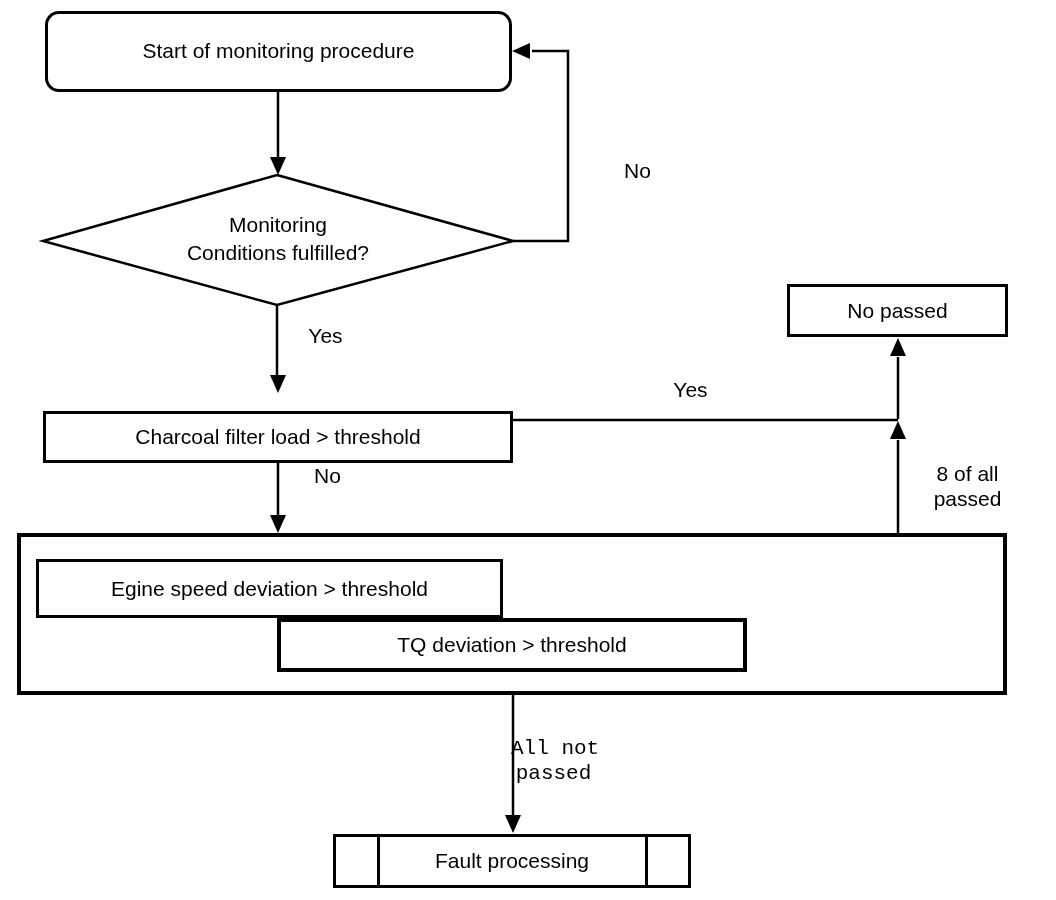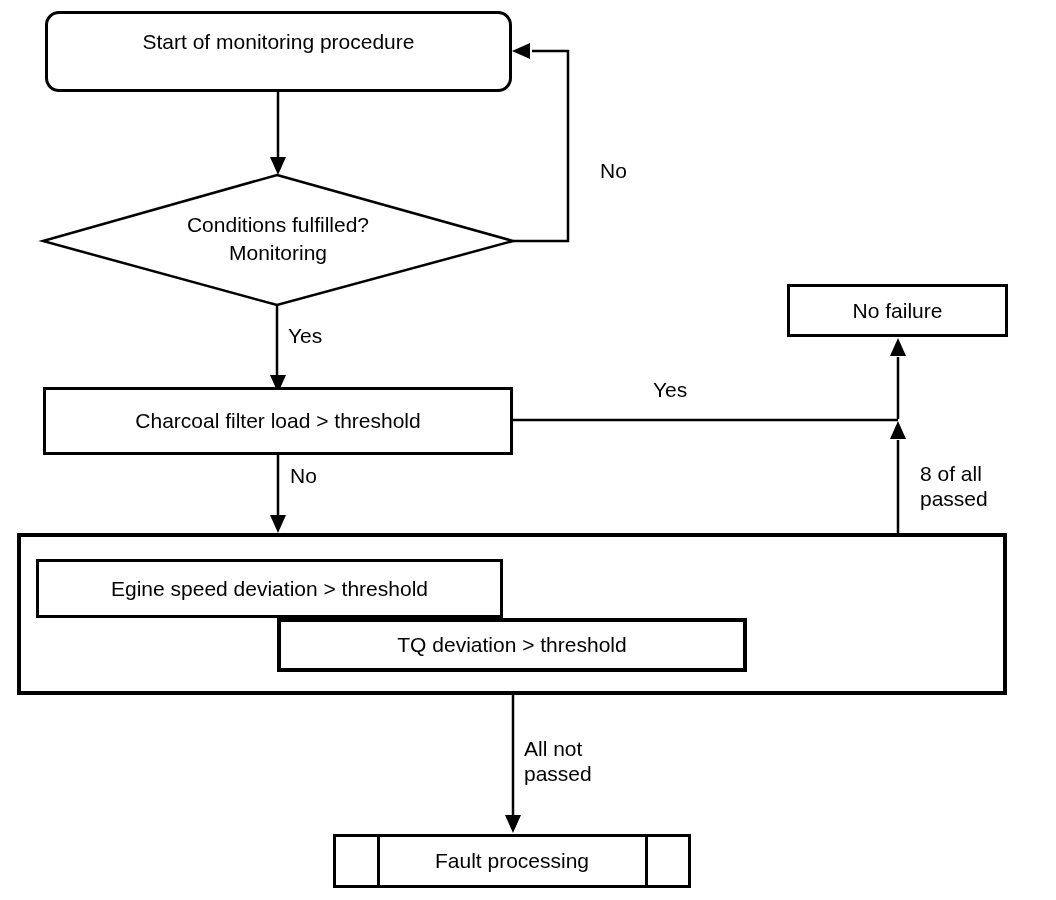--- a/index.html
+++ b/index.html
@@ -36,25 +36,25 @@
     line-height: 1.2;
   }
   .node.thick {
     border-width: 4px;
   }
   .start-node {
     left: 45px; top: 11px;
     width: 467px; height: 81px;
     border-radius: 14px;
     align-items: flex-start;
-    padding-top: 15px;
+    padding-top: 24px;
   }
   .charcoal-node {
-    left: 43px; top: 387px;
-    width: 470px; height: 68px;
+    left: 43px; top: 411px;
+    width: 470px; height: 52px;
   }
   .no-failure-node {
     left: 787px; top: 284px;
     width: 221px; height: 53px;
   }
   .checks-group {
     left: 17px; top: 533px;
     width: 990px; height: 162px;
     background: transparent;
   }
@@ -88,28 +88,29 @@
     left: 138px; top: 211px;
     width: 280px;
     font-size: 21px;
     line-height: 28px;
     text-align: center;
   }
   .edge-label {
     position: absolute;
     font-size: 21px;
     line-height: 25px;
+    text-align: center;
     white-space: nowrap;
   }
   .lbl-no-loop   { left: 600px; top: 158px; width: 75px; }
   .lbl-yes-down  { left: 288px; top: 323px; width: 75px; }
   .lbl-yes-right { left: 653px; top: 377px; width: 75px; }
   .lbl-no-down   { left: 290px; top: 463px; width: 75px; }
   .lbl-one-of-all{ left: 920px; top: 461px; width: 95px; }
-  .lbl-all-not   { left: 524px; top: 736px; width: 85px; }
+  .lbl-all-not   { left: 511px; top: 736px; width: 85px; font-family: Liberation Mono, monospace; }
 </style>
 </head>
 <body>
 
 <div id="canvas">
 
   <svg id="edges" viewBox="0 0 1056 900" xmlns="http://www.w3.org/2000/svg">
 
     <path d="M278,92 V160" stroke="#000000" stroke-width="2.5" fill="none"></path>
     <polygon points="278,175 270,157 286,157" fill="#000000"></polygon>
@@ -135,30 +136,30 @@
     <polygon points="513,833 505,815 521,815" fill="#000000"></polygon>
 
     <polygon points="277,175 513,241 277,305 43,241" fill="#ffffff" stroke="#000000" stroke-width="2.5"></polygon>
   </svg>
 
   <div class="node start-node">
     <span>Start of monitoring procedure</span>
   </div>
 
   <div class="decision-label">
+    <div>Monitoring</div>
     <div>Conditions fulfilled?</div>
-    <div>Monitoring</div>
   </div>
 
   <div class="node charcoal-node">
     <span>Charcoal filter load &gt; threshold</span>
   </div>
 
   <div class="node no-failure-node">
-    <span>No failure</span>
+    <span>No passed</span>
   </div>
 
   <div class="node thick checks-group"></div>
 
   <div class="node engine-node">
     <span>Egine speed deviation &gt; threshold</span>
   </div>
 
 
   <div class="node thick tq-node">

